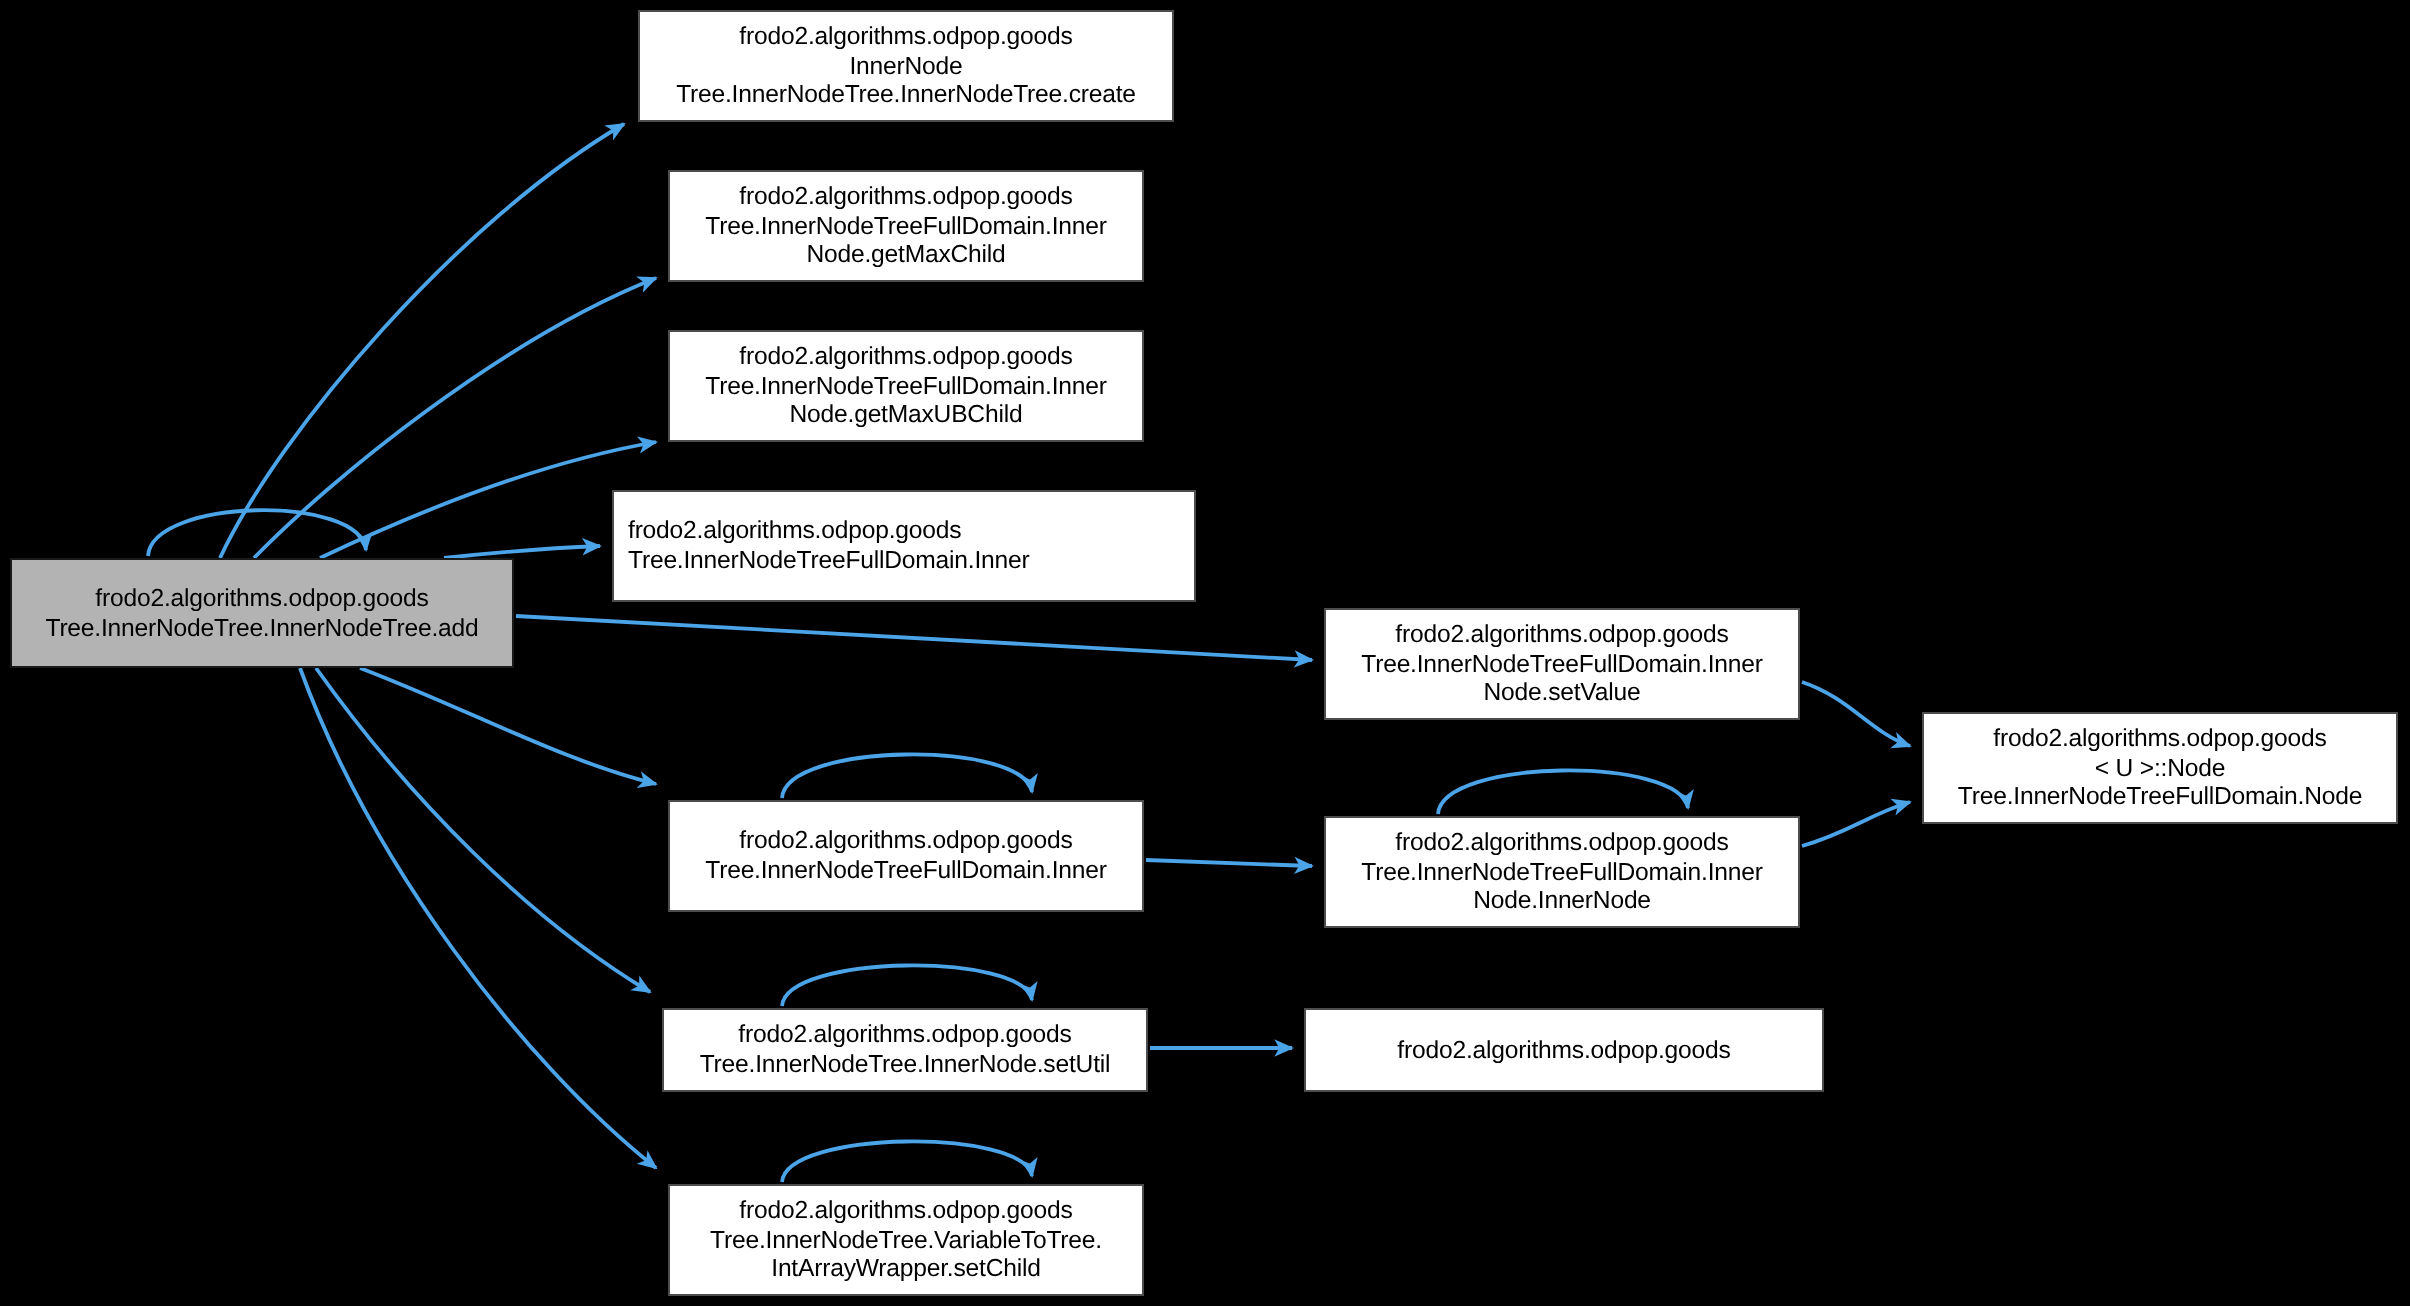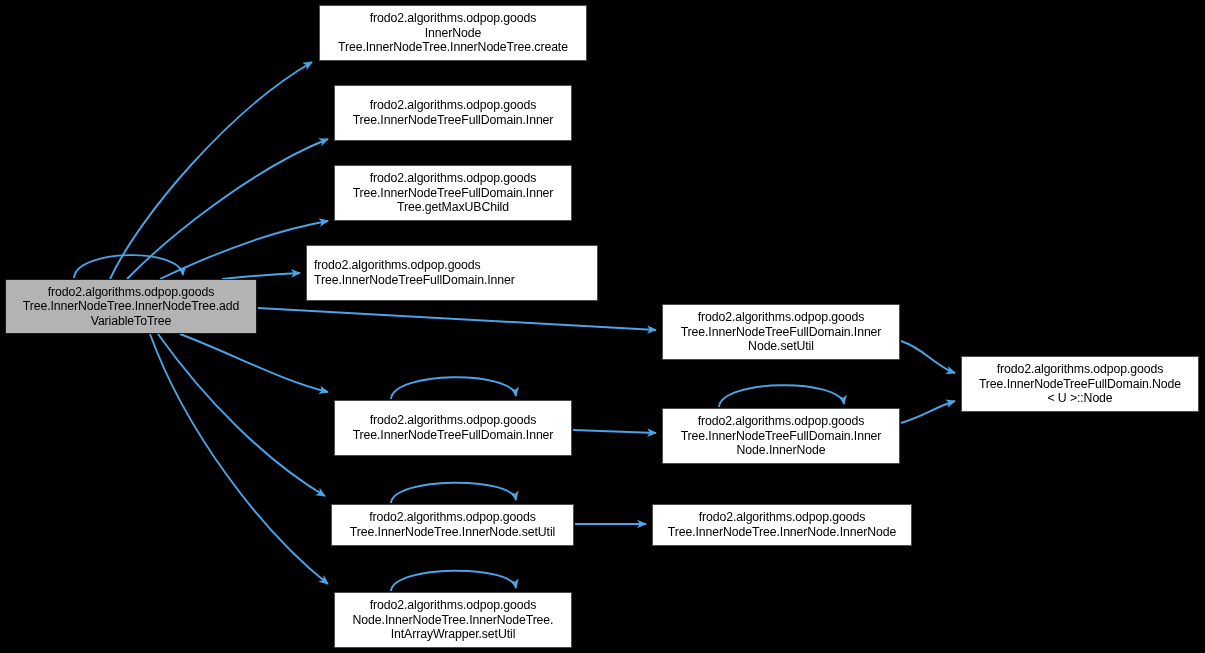--- a/index.html
+++ b/index.html
@@ -94,27 +94,27 @@
 
       <path d="M 575 524 L 646 524"></path>
 
       <path d="M 901 341 C 925 349, 935 366, 955 373"></path>
 
       <path d="M 901 423 C 925 416, 935 407, 955 401"></path>
     </g>
   </svg>
 
   <div id="node-host">
-      <div class="node highlight" style="left: 5px; top: 279px; width: 252px; height: 55px;"><span class="ln">frodo2.algorithms.odpop.goods</span><span class="ln">Tree.InnerNodeTree.InnerNodeTree.add</span><span class="ln">VariableToTree</span></div>
+      <div class="node highlight" style="left: 5px; top: 279px; width: 252px; height: 55px;"><span class="ln">frodo2.algorithms.odpop.goods</span><span class="ln">Tree.InnerNodeTree.InnerNodeTree.add</span></div>
       <div class="node" style="left: 319px; top: 5px; width: 268px; height: 56px;"><span class="ln">frodo2.algorithms.odpop.goods</span><span class="ln">InnerNode</span><span class="ln">Tree.InnerNodeTree.InnerNodeTree.create</span></div>
-      <div class="node" style="left: 334px; top: 85px; width: 238px; height: 56px;"><span class="ln">frodo2.algorithms.odpop.goods</span><span class="ln">Tree.InnerNodeTreeFullDomain.Inner</span></div>
-      <div class="node" style="left: 334px; top: 165px; width: 238px; height: 56px;"><span class="ln">frodo2.algorithms.odpop.goods</span><span class="ln">Tree.InnerNodeTreeFullDomain.Inner</span><span class="ln">Tree.getMaxUBChild</span></div>
+      <div class="node" style="left: 334px; top: 85px; width: 238px; height: 56px;"><span class="ln">frodo2.algorithms.odpop.goods</span><span class="ln">Tree.InnerNodeTreeFullDomain.Inner</span><span class="ln">Node.getMaxChild</span></div>
+      <div class="node" style="left: 334px; top: 165px; width: 238px; height: 56px;"><span class="ln">frodo2.algorithms.odpop.goods</span><span class="ln">Tree.InnerNodeTreeFullDomain.Inner</span><span class="ln">Node.getMaxUBChild</span></div>
       <div class="node leftalign" style="left: 306px; top: 245px; width: 292px; height: 56px;"><span class="ln">frodo2.algorithms.odpop.goods</span><span class="ln">Tree.InnerNodeTreeFullDomain.Inner</span></div>
       <div class="node" style="left: 334px; top: 400px; width: 238px; height: 56px;"><span class="ln">frodo2.algorithms.odpop.goods</span><span class="ln">Tree.InnerNodeTreeFullDomain.Inner</span></div>
       <div class="node" style="left: 331px; top: 504px; width: 243px; height: 42px;"><span class="ln">frodo2.algorithms.odpop.goods</span><span class="ln">Tree.InnerNodeTree.InnerNode.setUtil</span></div>
-      <div class="node" style="left: 334px; top: 592px; width: 238px; height: 56px;"><span class="ln">frodo2.algorithms.odpop.goods</span><span class="ln">Node.InnerNodeTree.InnerNodeTree.</span><span class="ln">IntArrayWrapper.setUtil</span></div>
-      <div class="node" style="left: 662px; top: 304px; width: 238px; height: 56px;"><span class="ln">frodo2.algorithms.odpop.goods</span><span class="ln">Tree.InnerNodeTreeFullDomain.Inner</span><span class="ln">Node.setUtil</span></div>
+      <div class="node" style="left: 334px; top: 592px; width: 238px; height: 56px;"><span class="ln">frodo2.algorithms.odpop.goods</span><span class="ln">Tree.InnerNodeTree.VariableToTree.</span><span class="ln">IntArrayWrapper.setChild</span></div>
+      <div class="node" style="left: 662px; top: 304px; width: 238px; height: 56px;"><span class="ln">frodo2.algorithms.odpop.goods</span><span class="ln">Tree.InnerNodeTreeFullDomain.Inner</span><span class="ln">Node.setValue</span></div>
       <div class="node" style="left: 662px; top: 408px; width: 238px; height: 56px;"><span class="ln">frodo2.algorithms.odpop.goods</span><span class="ln">Tree.InnerNodeTreeFullDomain.Inner</span><span class="ln">Node.InnerNode</span></div>
-      <div class="node" style="left: 652px; top: 504px; width: 260px; height: 42px;"><span class="ln">frodo2.algorithms.odpop.goods</span><span class="ln">Tree.InnerNodeTree.InnerNode.InnerNode</span></div>
-      <div class="node" style="left: 961px; top: 356px; width: 238px; height: 56px;"><span class="ln">frodo2.algorithms.odpop.goods</span><span class="ln">Tree.InnerNodeTreeFullDomain.Node</span><span class="ln">&lt; U &gt;::Node</span></div>
+      <div class="node" style="left: 652px; top: 504px; width: 260px; height: 42px;"><span class="ln">frodo2.algorithms.odpop.goods</span></div>
+      <div class="node" style="left: 961px; top: 356px; width: 238px; height: 56px;"><span class="ln">frodo2.algorithms.odpop.goods</span><span class="ln">&lt; U &gt;::Node</span><span class="ln">Tree.InnerNodeTreeFullDomain.Node</span></div>
     </div>
 
 </div>
 
 </body></html>

